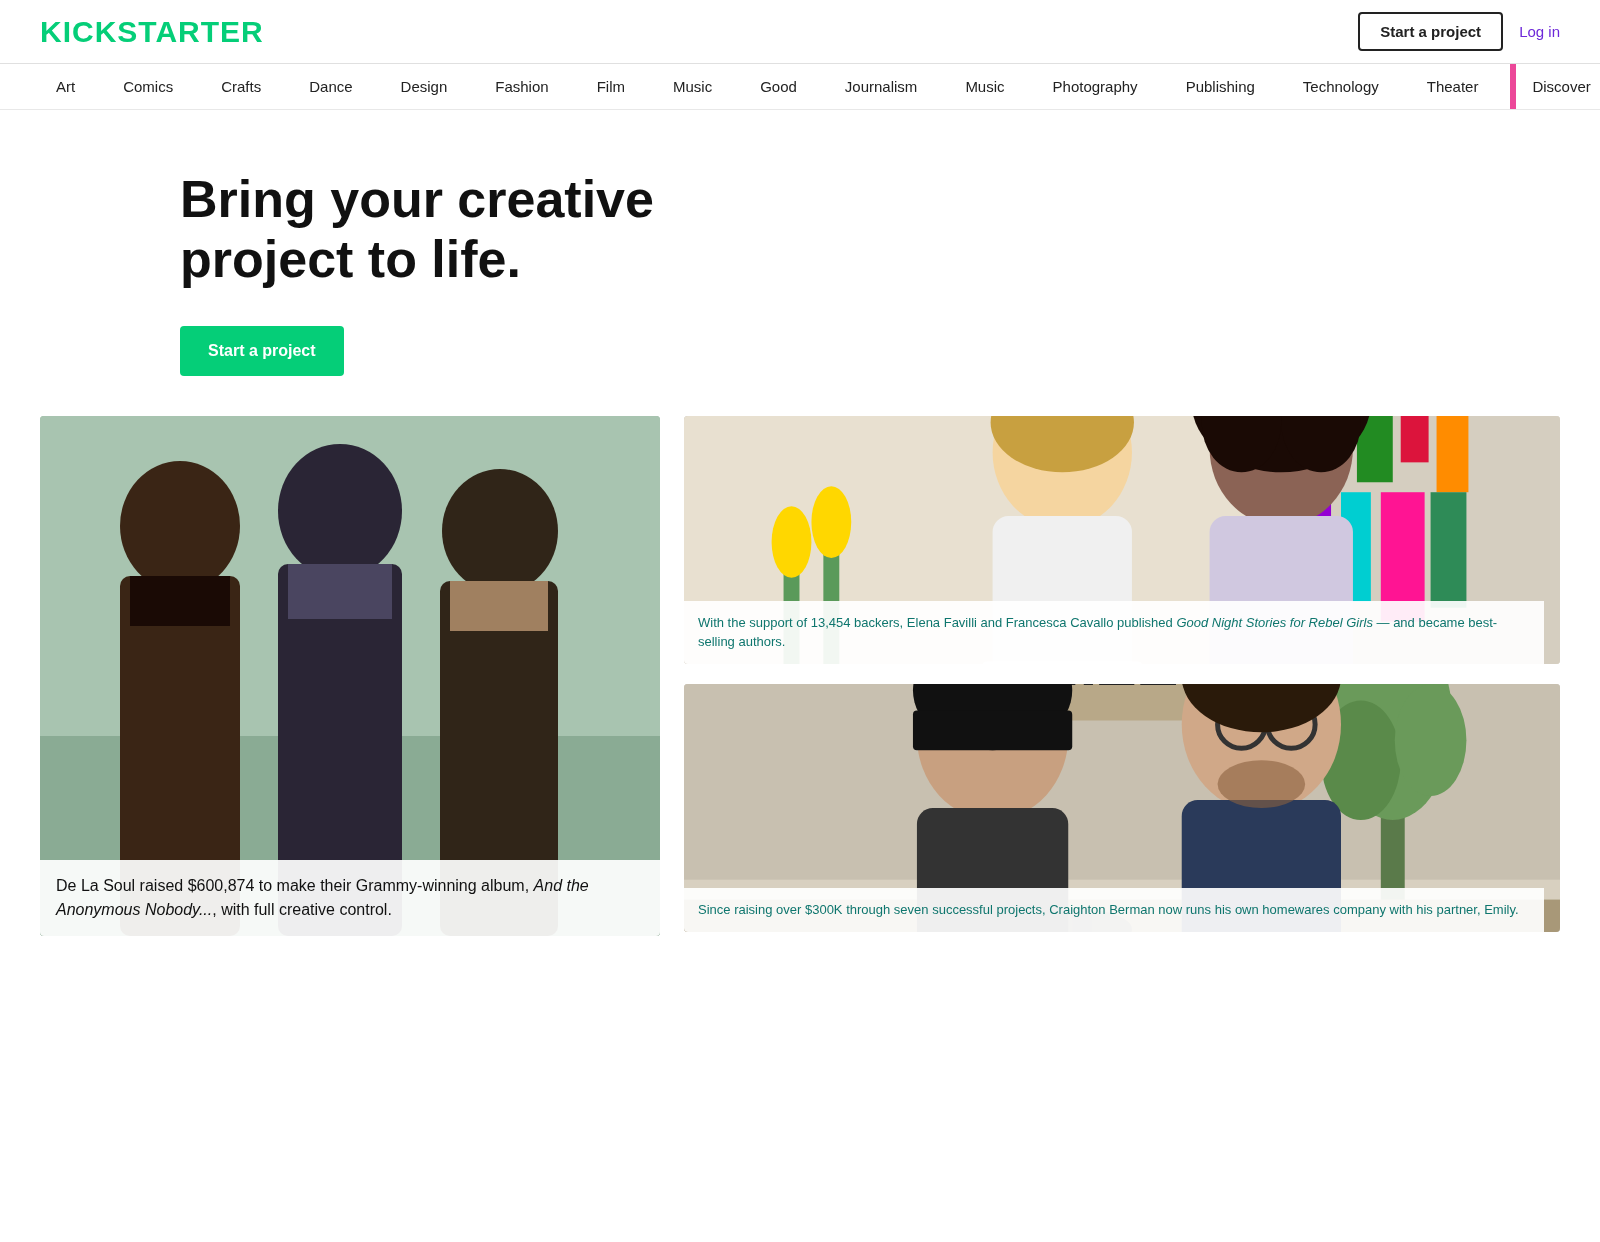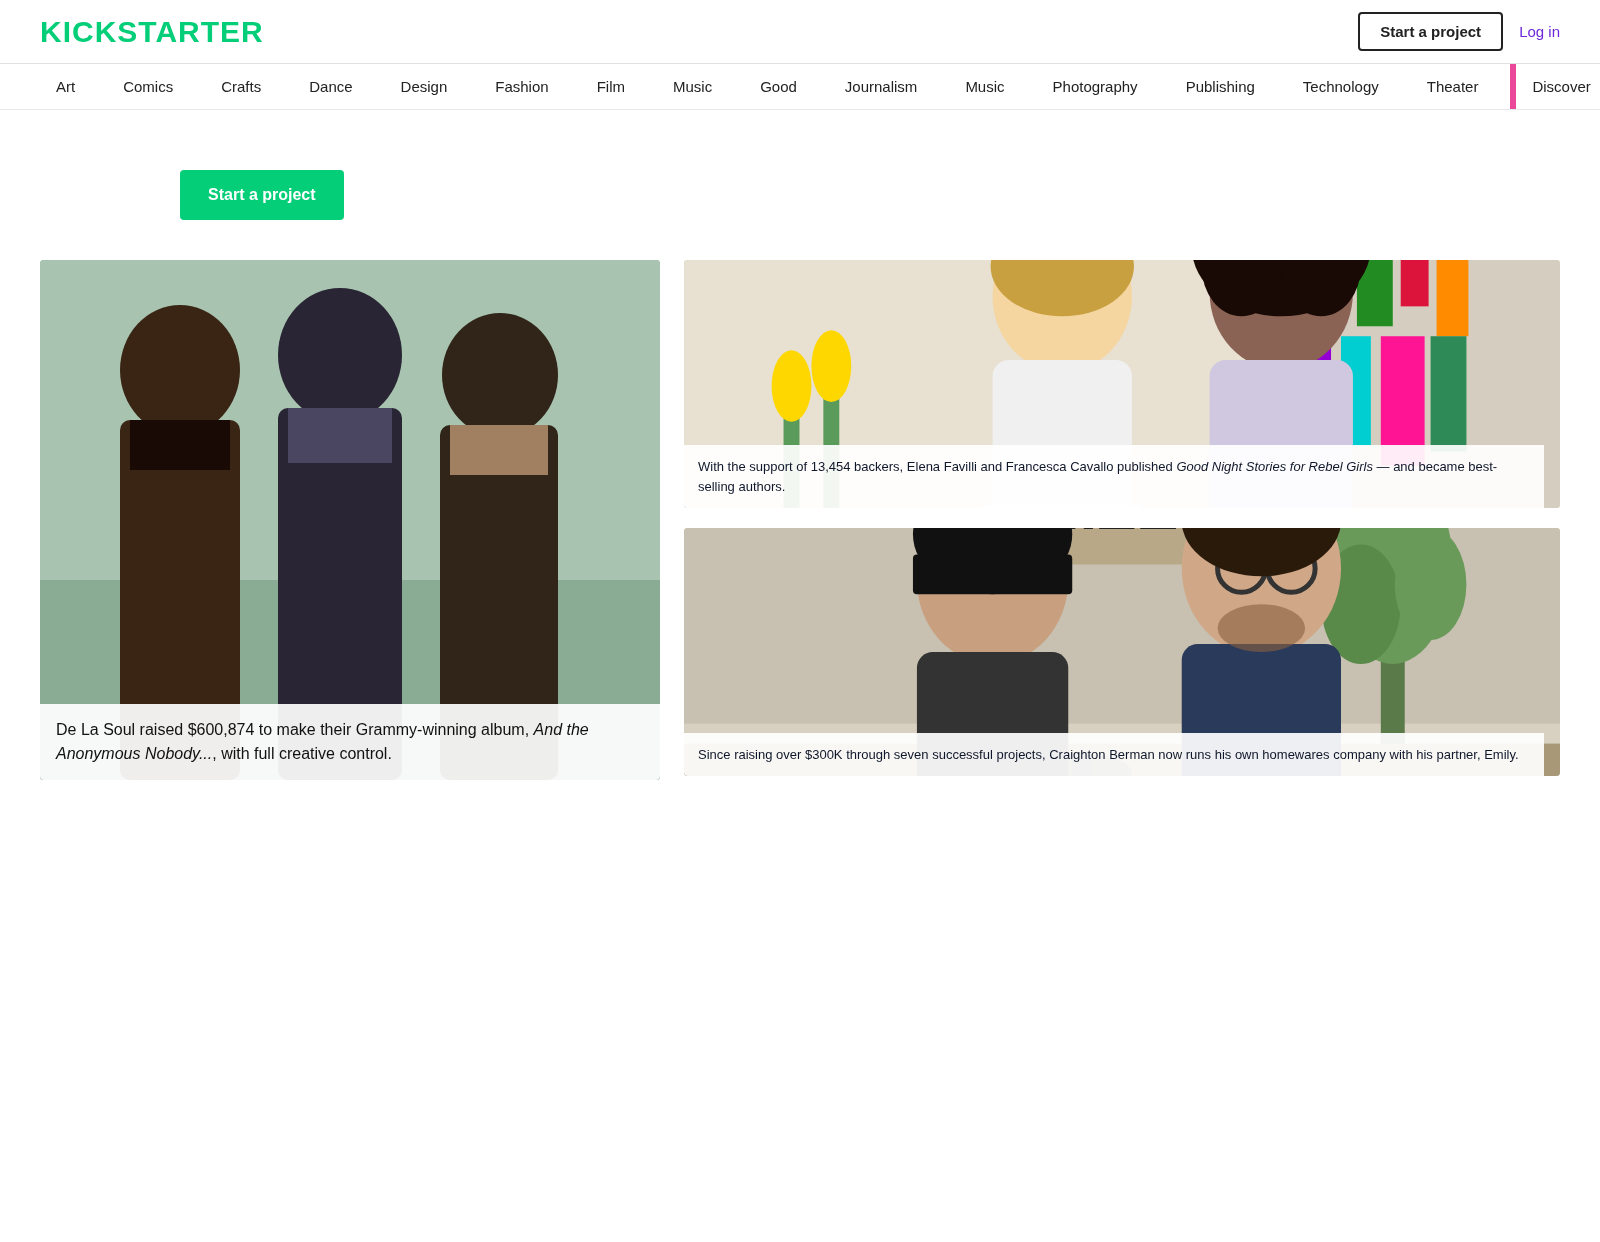--- a/index.html
+++ b/index.html
@@ -169,21 +169,21 @@
     }
     .card-small-caption {
       position: absolute;
       bottom: 0;
       left: 0;
       right: 16px;
       background: rgba(255,255,255,0.92);
       padding: 12px 14px;
       font-size: 13px;
       line-height: 1.5;
-      color: #0f172a;
+      color: #0f766e;
     }
 
     
     .delas-figures {
       display: flex;
       align-items: flex-end;
       justify-content: center;
       gap: -20px;
       width: 100%;
       height: 100%;
@@ -220,20 +220,21 @@
   <a class="nav-item">Music</a>
   <a class="nav-item">Photography</a>
   <a class="nav-item">Publishing</a>
   <a class="nav-item">Technology</a>
   <a class="nav-item">Theater</a>
   <a class="nav-item nav-discover">Discover</a>
 </nav>
 
 <section class="hero">
   <div class="hero-text">
+    <h1 class="hero-title">Bring your creative project to life.</h1>
     <button class="start-project-btn-hero">Start a project</button>
   </div>
 </section>
 
 <section class="cards-section">
 
   <div class="card-large">
     <div class="card-large-img">
       <div class="delas-figures">
 

